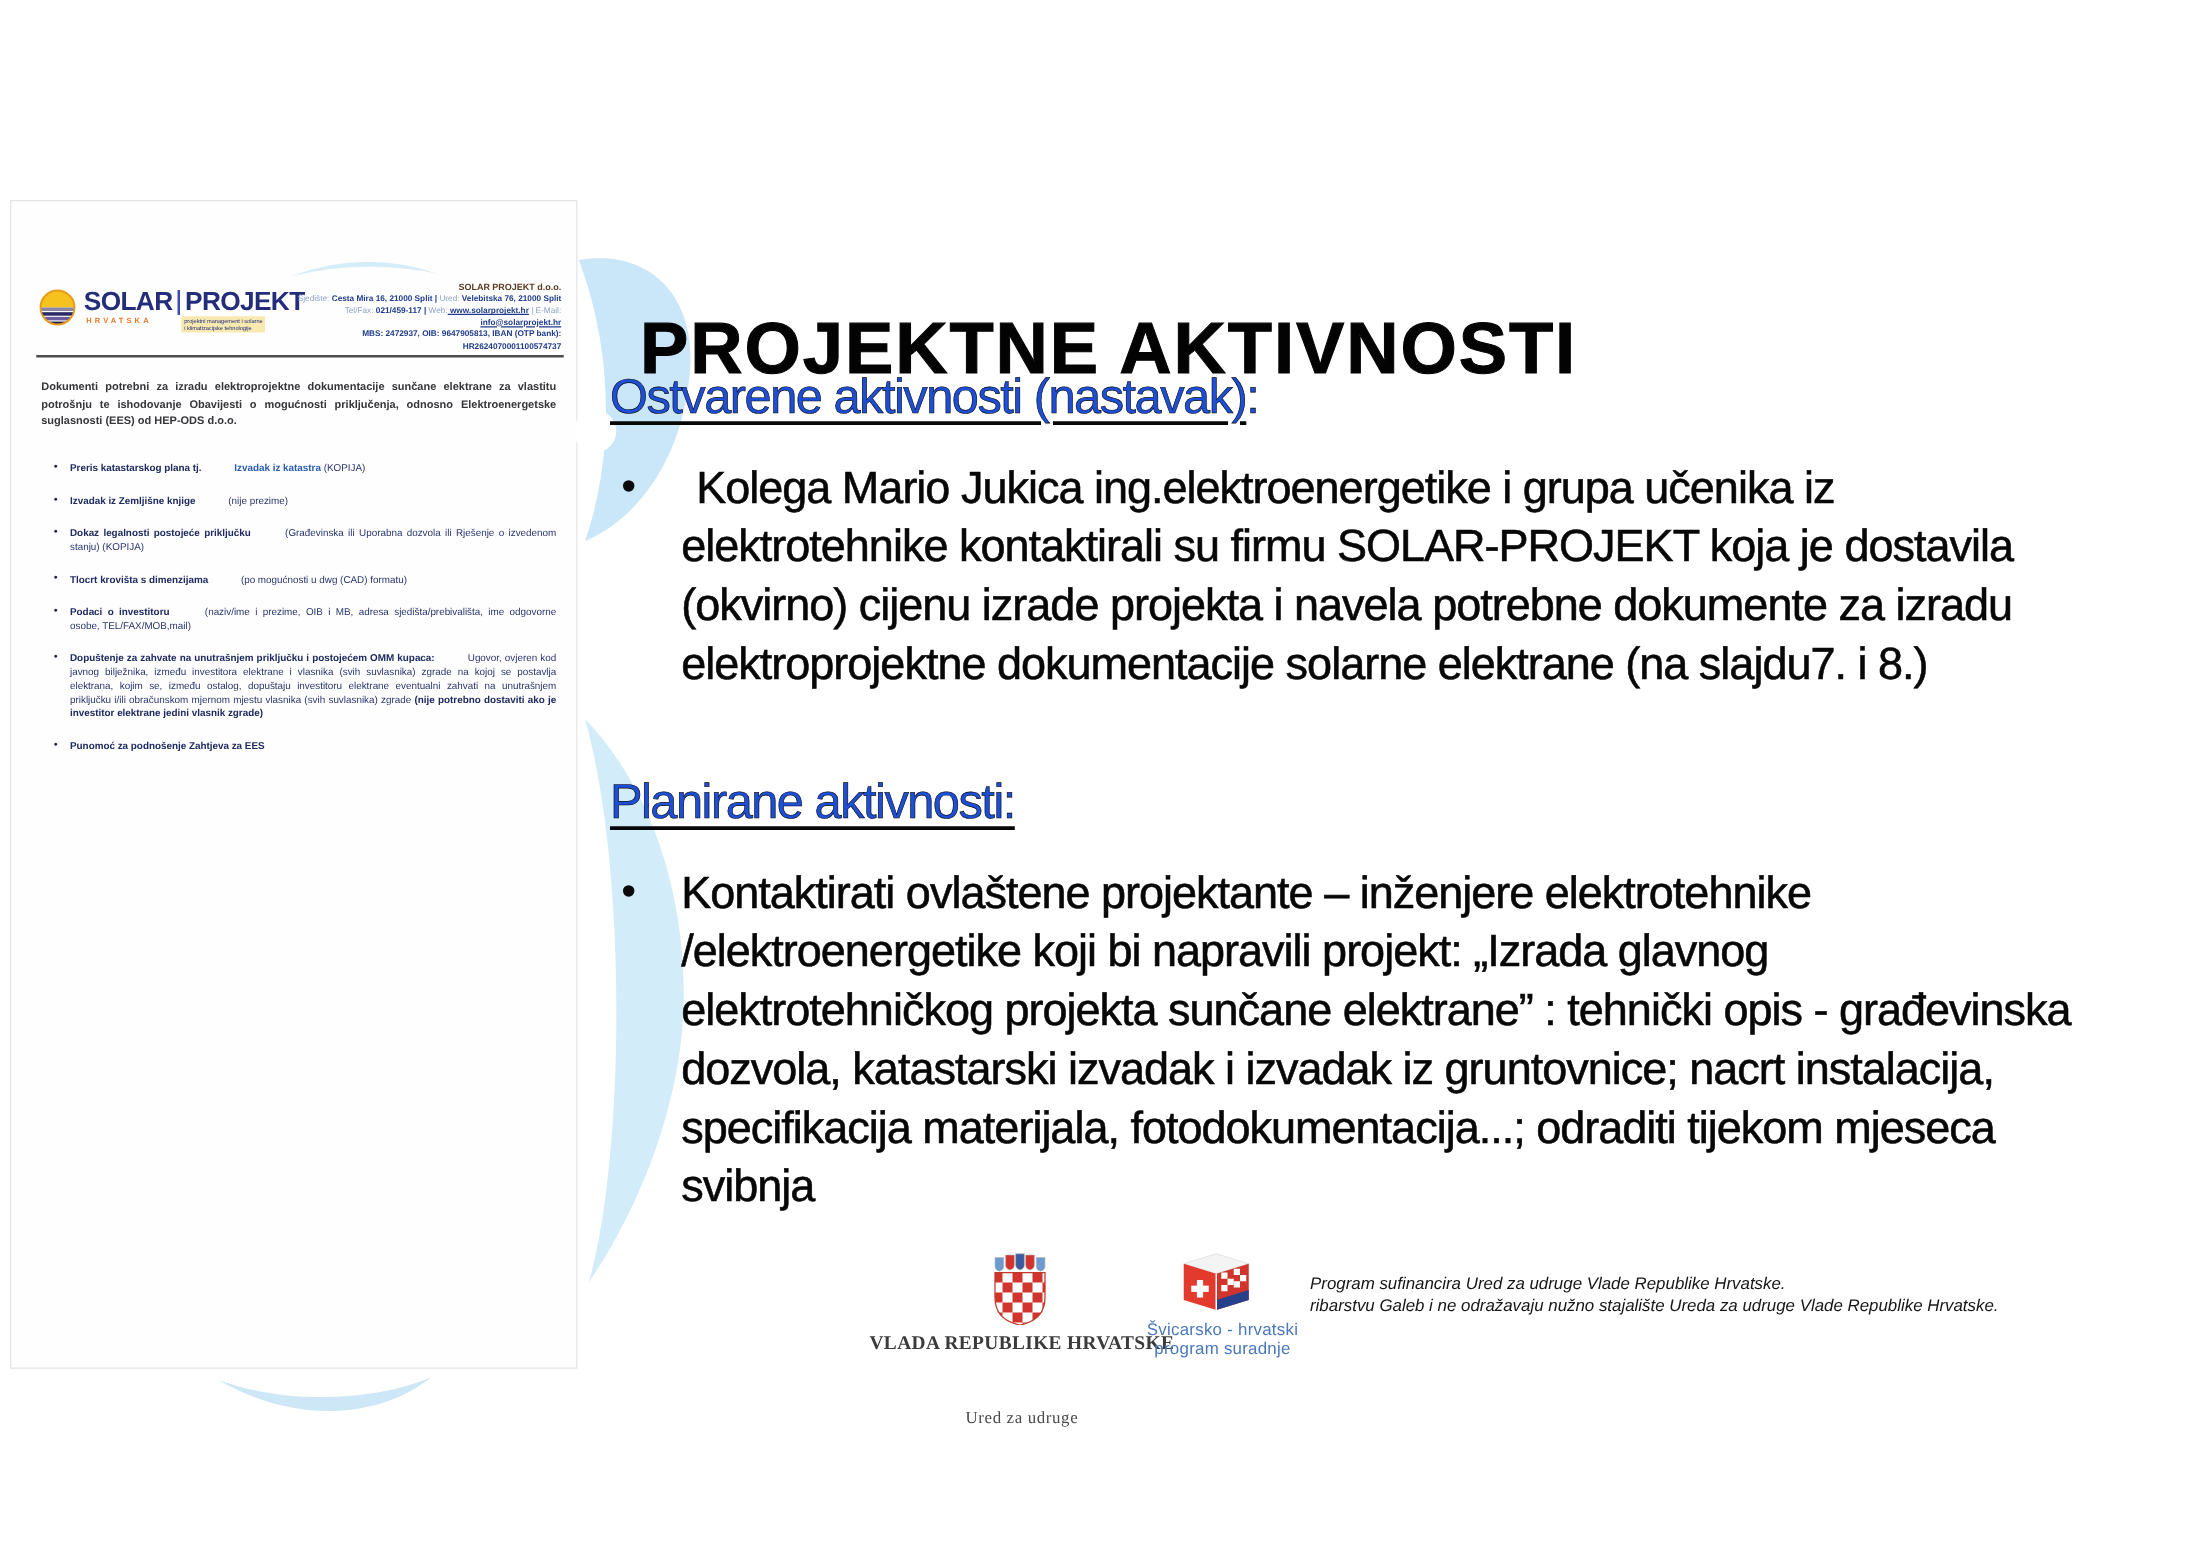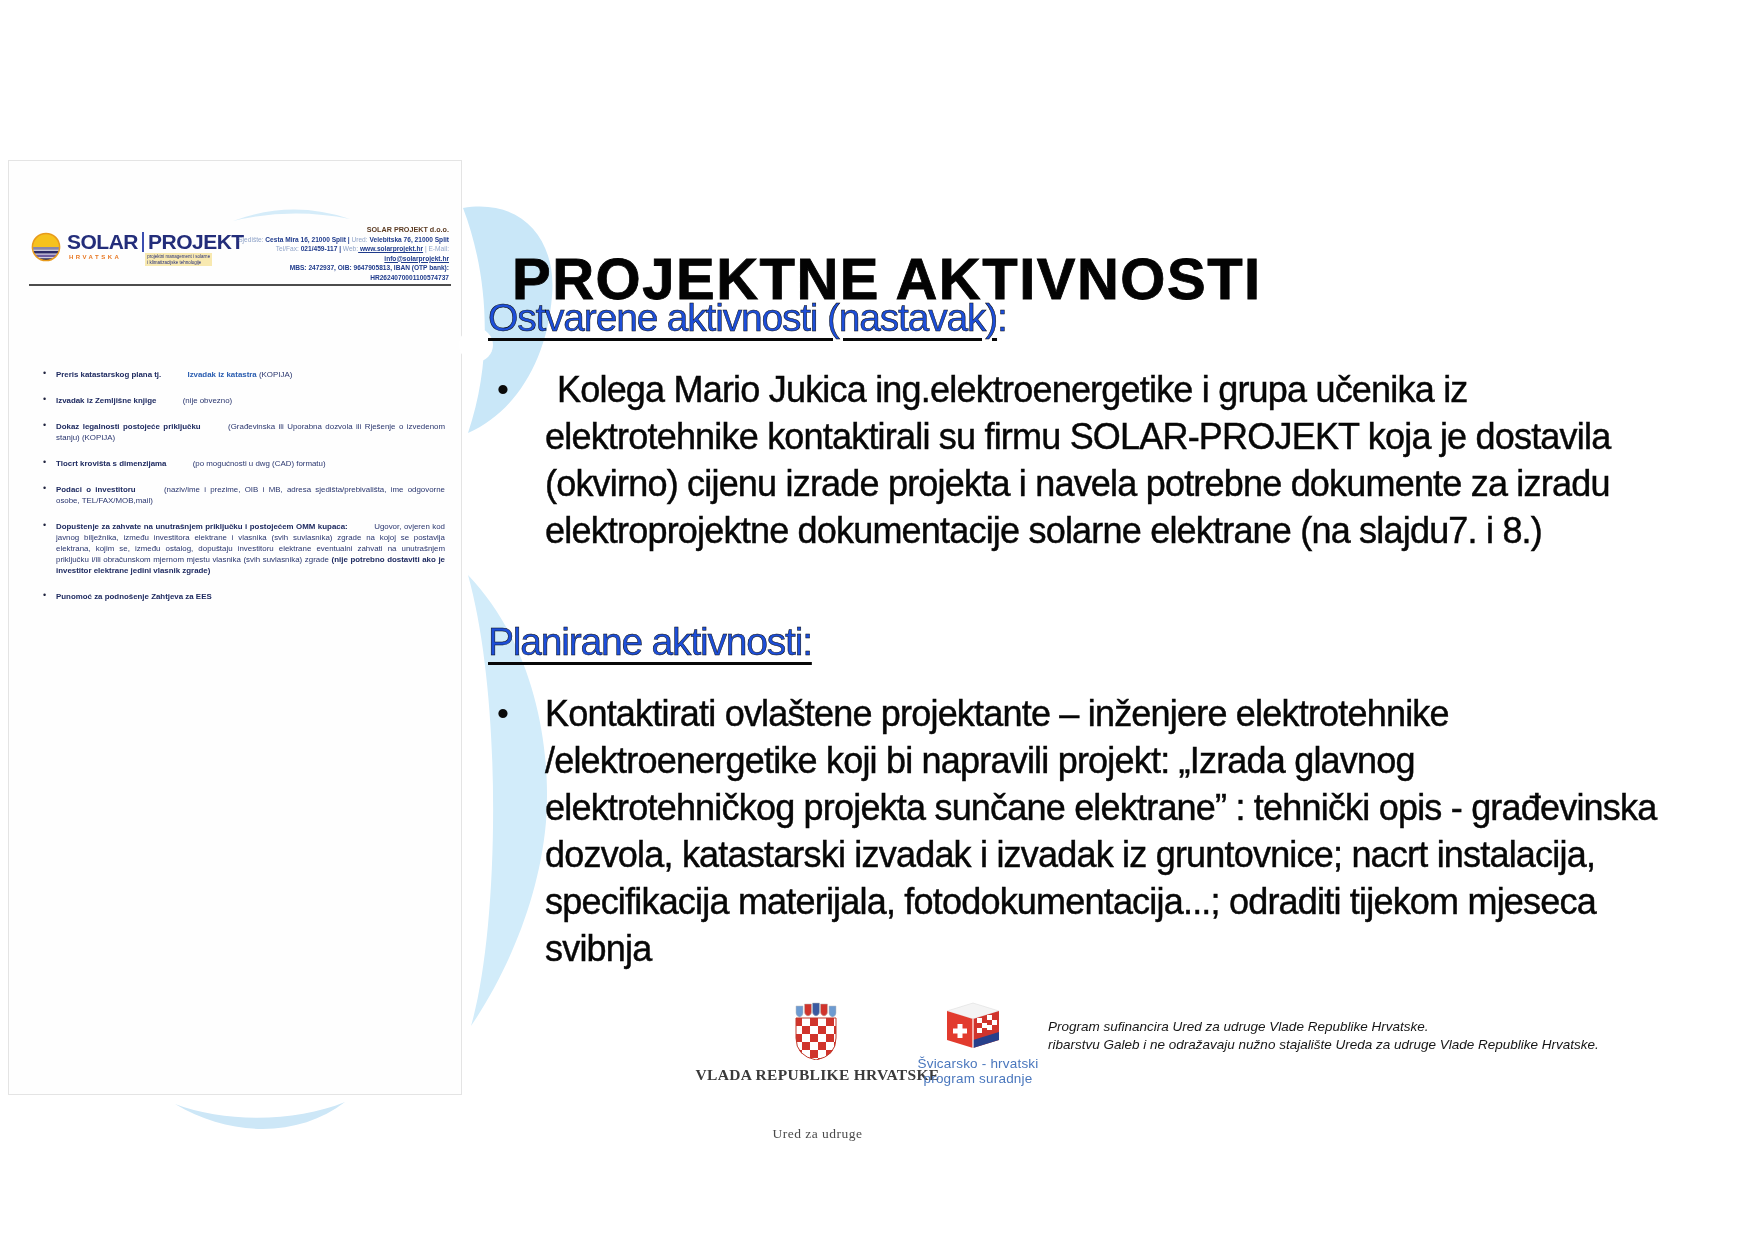--- a/index.html
+++ b/index.html
@@ -9,21 +9,21 @@
     font-family:"Liberation Sans", sans-serif;
     color:#0a0a0a;
   }
   
   .bg-deco{position:absolute;left:0;top:0;width:1755px;height:1241px;pointer-events:none;}
   
   .doc{
     position:absolute;left:8px;top:160px;width:454px;height:935px;
     background:#fefefe;border:1px solid #e4e4e4;box-sizing:border-box;
   }
-  .doc-logo{position:absolute;left:22px;top:70px;display:flex;align-items:center;}
+  .doc-logo{position:absolute;left:22px;top:70px;display:flex;align-items:flex-start;}
   .doc-brand{margin-left:6px;line-height:1;}
   .doc-brand-row{display:flex;align-items:center;}
   .doc-brand-left,.doc-brand-right{font-weight:700;font-size:21px;letter-spacing:-0.5px;color:#232d7a;}
   .doc-brand-bar{width:2px;height:20px;background:#3b4db0;margin:0 4px;}
   .doc-brand-sub{display:flex;}
   .doc-country{font-size:6px;letter-spacing:2.5px;color:#e87722;font-weight:700;margin-left:2px;margin-top:2px;}
   .doc-tagline{font-size:4.5px;color:#232d7a;line-height:5.5px;margin-left:24px;margin-top:1px;background:#f8e9b0;padding:1px 2px;}
   .doc-header{position:absolute;right:12px;top:64px;width:235px;text-align:right;font-size:6.6px;line-height:9.5px;}
   .doc-company{font-weight:700;color:#5c3b23;font-size:7.2px;}
   .doc-h-line{color:#8fa3c8;}
@@ -121,24 +121,25 @@
 
   <div class="doc-header">
     <div class="doc-company">SOLAR PROJEKT d.o.o.</div>
     <div class="doc-h-line"><span>Sjedište:</span><b> Cesta Mira 16, 21000 Split | </b><span>Ured:</span><b> Velebitska 76, 21000 Split</b></div>
     <div class="doc-h-line"><span>Tel/Fax:</span><b> 021/459-117 | </b><span>Web:</span><span class="lnk"> www.solarprojekt.hr</span><span> | E-Mail:</span><span class="lnk"> info@solarprojekt.hr</span></div>
     <div class="doc-h-line"><b>MBS: 2472937, OIB: 9647905813, IBAN (OTP bank): HR2624070001100574737</b></div>
   </div>
 
   <div class="doc-rule"></div>
 
+  <div class="doc-intro">Dokumenti potrebni za izradu elektroprojektne dokumentacije sunčane elektrane za vlastitu potrošnju te ishodovanje Obavijesti o mogućnosti priključenja, odnosno Elektroenergetske suglasnosti (EES) od HEP-ODS d.o.o.</div>
 
   <ul class="doc-list">
     <li><span class="b">Preris katastarskog plana tj. </span><span class="lk">Izvadak iz katastra</span><span> (KOPIJA)</span></li>
-    <li><span class="b">Izvadak iz Zemljišne knjige </span><span class="lk"></span><span>(nije obvezno)</span></li>
+    <li><span class="b">Izvadak iz Zemljišne knjige </span><span class="lk"></span><span>(nije prezime)</span></li>
     <li><span class="b">Dokaz legalnosti postojeće priključku </span><span class="lk"></span><span>(Građevinska ili Uporabna dozvola ili Rješenje o izvedenom stanju) (KOPIJA)</span></li>
     <li><span class="b">Tlocrt krovišta s dimenzijama </span><span class="lk"></span><span>(po mogućnosti u dwg (CAD) formatu)</span></li>
     <li><span class="b">Podaci o investitoru </span><span class="lk"></span><span>(naziv/ime i prezime, OIB i MB, adresa sjedišta/prebivališta, ime odgovorne osobe, TEL/FAX/MOB,mail)</span></li>
     <li><span class="b">Dopuštenje za zahvate na unutrašnjem priključku i postojećem OMM kupaca: </span><span class="lk"></span><span>Ugovor, ovjeren kod javnog bilježnika, između investitora elektrane i vlasnika (svih suvlasnika) zgrade na kojoj se postavlja elektrana, kojim se, između ostalog, dopuštaju investitoru elektrane eventualni zahvati na unutrašnjem priključku i/ili obračunskom mjernom mjestu vlasnika (svih suvlasnika) zgrade </span><span class="b2">(nije potrebno dostaviti ako je investitor elektrane jedini vlasnik zgrade)</span></li>
     <li><span class="b">Punomoć za podnošenje Zahtjeva za EES</span><span class="lk"></span><span></span></li>
   </ul>
 </div>
 
 <svg class="bg-deco" viewBox="0 0 1755 1241">
   <path d="M 233 221 Q 291 199 350 219 Q 291 207 233 221 Z" fill="#d5ecf9"></path>

